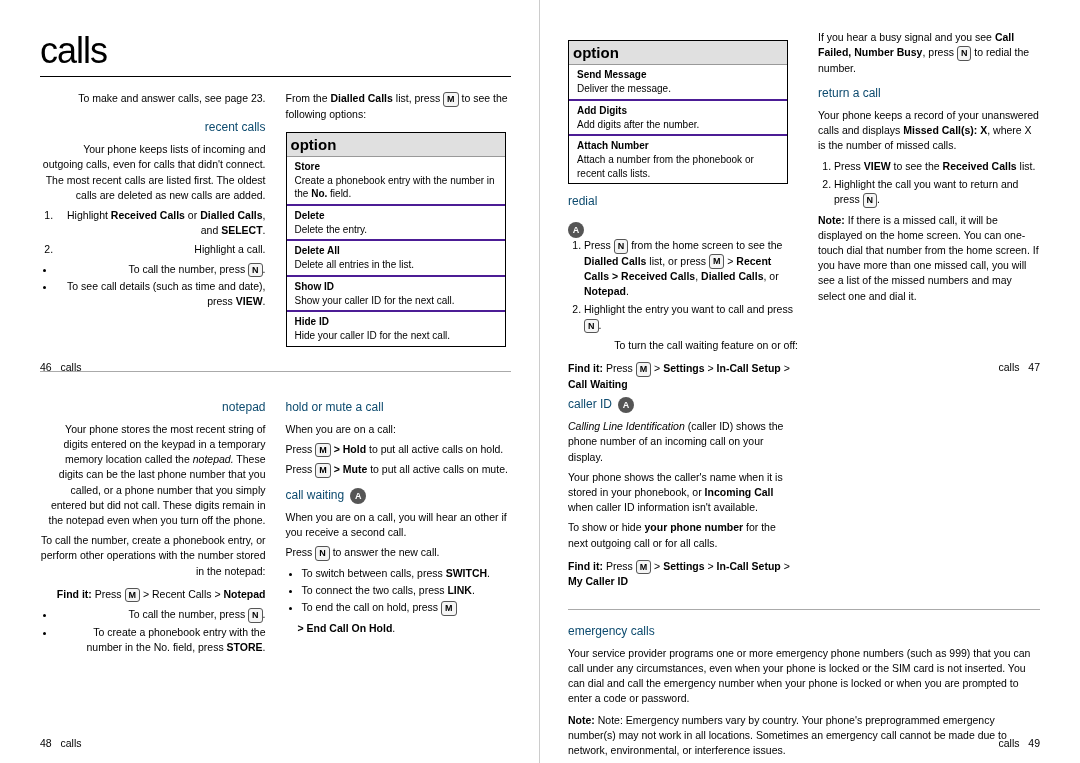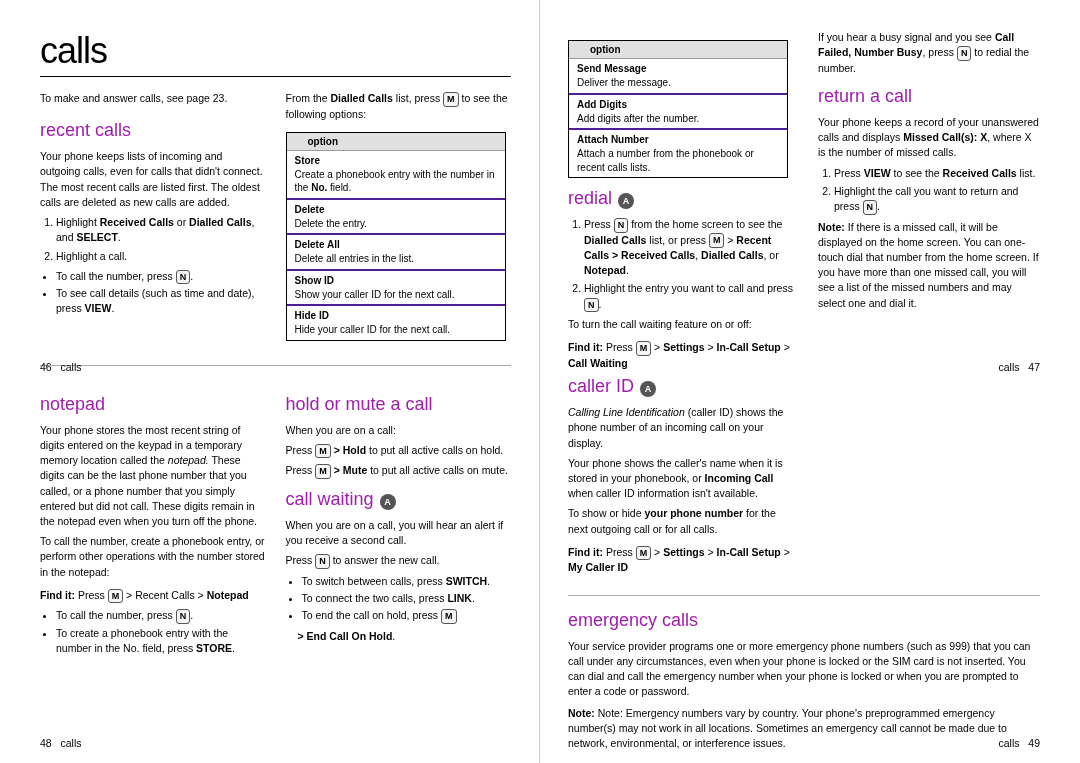--- a/index.html
+++ b/index.html
@@ -33,23 +33,23 @@
     .page-title {
       font-size: 36px;
       font-weight: 300;
       color: #000;
       border-bottom: 1px solid #000;
       padding-bottom: 4px;
       margin-bottom: 14px;
       letter-spacing: -1px;
     }
     .section-title {
-      font-size: 18px;
+      font-size: 12px;
       font-weight: 300;
-      color: #a21caf;
+      color: #0c4a6e;
       margin-bottom: 8px;
       margin-top: 14px;
     }
     p {
       font-size: 10.5px;
       line-height: 1.45;
       margin-bottom: 5px;
     }
     .find-it {
       font-size: 10.5px;
@@ -79,22 +79,22 @@
       line-height: 1.45;
       margin-bottom: 2px;
     }
     .option-table {
       border: 1.5px solid #000;
       margin: 10px 0;
       width: 220px;
     }
     .option-table .header {
       background: #e0e0e0;
-      padding: 3px 21px;
-      font-size: 10px;
+      padding: 3px 4px;
+      font-size: 15px;
       font-weight: bold;
       border-bottom: 1px solid #999;
     }
     .option-table .row {
       padding: 4px 8px 3px 8px;
       border-bottom: 2px solid #4c1d95;
     }
     .option-table .row:last-child {
       border-bottom: none;
     }
@@ -105,21 +105,21 @@
       margin-bottom: 2px;
     }
     .option-table .row .row-desc {
       font-size: 10px;
       line-height: 1.35;
     }
     .two-col {
       display: flex;
       gap: 20px;
     }
-    .col-left { flex: 1; }
+    .col-left { flex: 1; text-align: right; }
     .col-right { flex: 1; }
     .divider-h {
       border-top: 1px solid #aaa;
       margin: 14px 0;
     }
     .key-icon {
       display: inline-block;
       border: 1px solid #555;
       border-radius: 3px;
       padding: 0px 3px;
@@ -245,21 +245,21 @@
       <div class="col-right">
         <div class="section-title">hold or mute a call</div>
         <p>When you are on a call:</p>
         <p>Press <span class="key-icon">M</span> <strong>&gt; Hold</strong> to put all active calls on hold.</p>
         <p>Press <span class="key-icon">M</span> <strong>&gt; Mute</strong> to put all active calls on mute.</p>
 
         <div class="section-with-icon" style="margin-top:10px;">
           <div class="section-title" style="margin-top:0;">call waiting</div>
           <span class="feature-icon">A</span>
         </div>
-        <p>When you are on a call, you will hear an alert if you receive a second call.</p>
+        <p>When you are on a call, you will hear an other if you receive a second call.</p>
         <p>Press <span class="key-icon">N</span> to answer the new call.</p>
         <ul>
           <li>To switch between calls, press <strong>SWITCH</strong>.</li>
           <li>To connect the two calls, press <strong>LINK</strong>.</li>
           <li>To end the call on hold, press <span class="key-icon">M</span></li>
         </ul>
         <p class="indent"><strong>&gt; End Call On Hold</strong>.</p>
       </div>
     </div>
 
@@ -282,30 +282,30 @@
           <div class="row">
             <span class="row-title">Add Digits</span>
             <span class="row-desc">Add digits after the number.</span>
           </div>
           <div class="row">
             <span class="row-title">Attach Number</span>
             <span class="row-desc">Attach a number from the phonebook or recent calls lists.</span>
           </div>
         </div>
 
-        <div class="section-with-icon" style="margin-top:10px;">
+        <div class="section-with-icon" style="margin-top:10px;flex-direction:column;">
           <div class="section-title" style="margin-top:0;">redial</div>
           <span class="feature-icon">A</span>
         </div>
         <ol>
           <li>Press <span class="key-icon">N</span> from the home screen to see the <strong>Dialled Calls</strong> list, or press <span class="key-icon">M</span> &gt; <strong>Recent Calls &gt; Received Calls</strong>, <strong>Dialled Calls</strong>, or <strong>Notepad</strong>.</li>
           <li>Highlight the entry you want to call and press <span class="key-icon">N</span>.</li>
         </ol>
 
-        <p style="">To turn the call waiting feature on or off:</p>
+        <p style="text-align:right;">To turn the call waiting feature on or off:</p>
         <div class="find-it">
           <strong>Find it:</strong>
           <span> Press </span>
           <span class="key-icon">M</span>
           <span> &gt; <strong>Settings</strong> &gt; <strong>In-Call Setup</strong> &gt; <strong>Call Waiting</strong></span>
         </div>
 
         <div class="section-with-icon" style="margin-top:2px;">
           <div class="section-title" style="margin-top:0;">caller ID</div>
           <span class="feature-icon">A</span>

